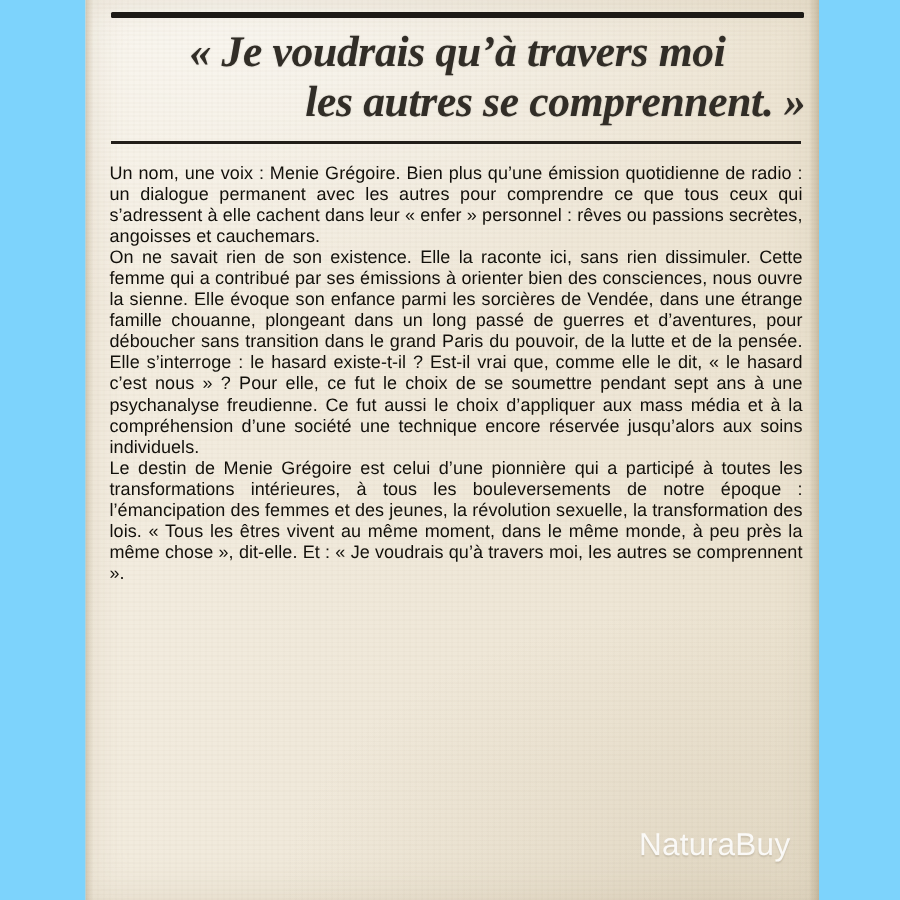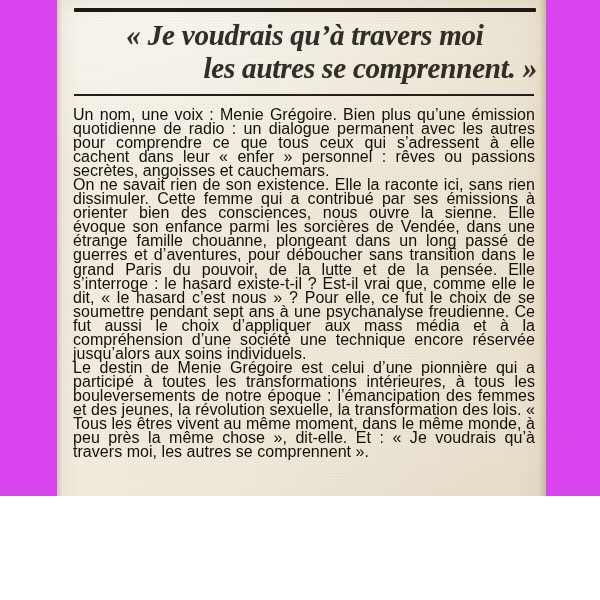--- a/index.html
+++ b/index.html
@@ -5,23 +5,23 @@
 <style>
   html, body {
     margin: 0;
     padding: 0;
     background: #ffffff;
   }
 
   .page {
     position: relative;
     width: 600px;
-    height: 496px;
+    height: 600px;
     overflow: hidden;
-    background: #d946ef;
+    background: #7dd3fc;
     font-family: "Liberation Sans", sans-serif;
   }
 
   
   .clipping {
     position: absolute;
     left: 57px;
     top: 0;
     width: 489px;
     height: 600px;
@@ -93,21 +93,21 @@
     height: 2px;
     margin: 9px 0 0 1px;
     width: 460px;
     background: #221e19;
   }
 
   .body-text {
     margin: 12px 0 0 0;
     padding-right: 2px;
     font-family: "Liberation Sans", sans-serif;
-    font-size: 16px;
+    font-size: 12px;
     line-height: 14.05px;
     color: #16140f;
     text-align: justify;
     text-justify: inter-word;
     letter-spacing: 0.04px;
     -webkit-font-smoothing: none;
   }
   .body-text p {
     margin: 0;
     text-indent: 0;
@@ -156,16 +156,17 @@
       <div class="rule-bottom"></div>
 
       <div class="body-text">
         <p>Un nom, une voix : Menie Grégoire. Bien plus qu’une émission quotidienne de radio : un dialogue permanent avec les autres pour comprendre ce que tous ceux qui s’adressent à elle cachent dans leur « enfer » personnel : rêves ou passions secrètes, angoisses et cauchemars.</p>
         <p>On ne savait rien de son existence. Elle la raconte ici, sans rien dissimuler. Cette femme qui a contribué par ses émissions à orienter bien des consciences, nous ouvre la sienne. Elle évoque son enfance parmi les sorcières de Vendée, dans une étrange famille chouanne, plongeant dans un long passé de guerres et d’aventures, pour déboucher sans transition dans le grand Paris du pouvoir, de la lutte et de la pensée. Elle s’interroge : le hasard existe-t-il ? Est-il vrai que, comme elle le dit, « le hasard c’est nous » ? Pour elle, ce fut le choix de se soumettre pendant sept ans à une psychanalyse freudienne. Ce fut aussi le choix d’appliquer aux mass média et à la compréhension d’une société une technique encore réservée jusqu’alors aux soins individuels.</p>
         <p>Le destin de Menie Grégoire est celui d’une pionnière qui a participé à toutes les transformations intérieures, à tous les bouleversements de notre époque : l’émancipation des femmes et des jeunes, la révolution sexuelle, la transformation des lois. « Tous les êtres vivent au même moment, dans le même monde, à peu près la même chose », dit-elle. Et : « Je voudrais qu’à travers moi, les autres se comprennent ».</p>
       </div>
 
     </div>
 
+    <div class="watermark">NaturaBuy</div>
 
   </div>
 
 </div>
 
 </body></html>

